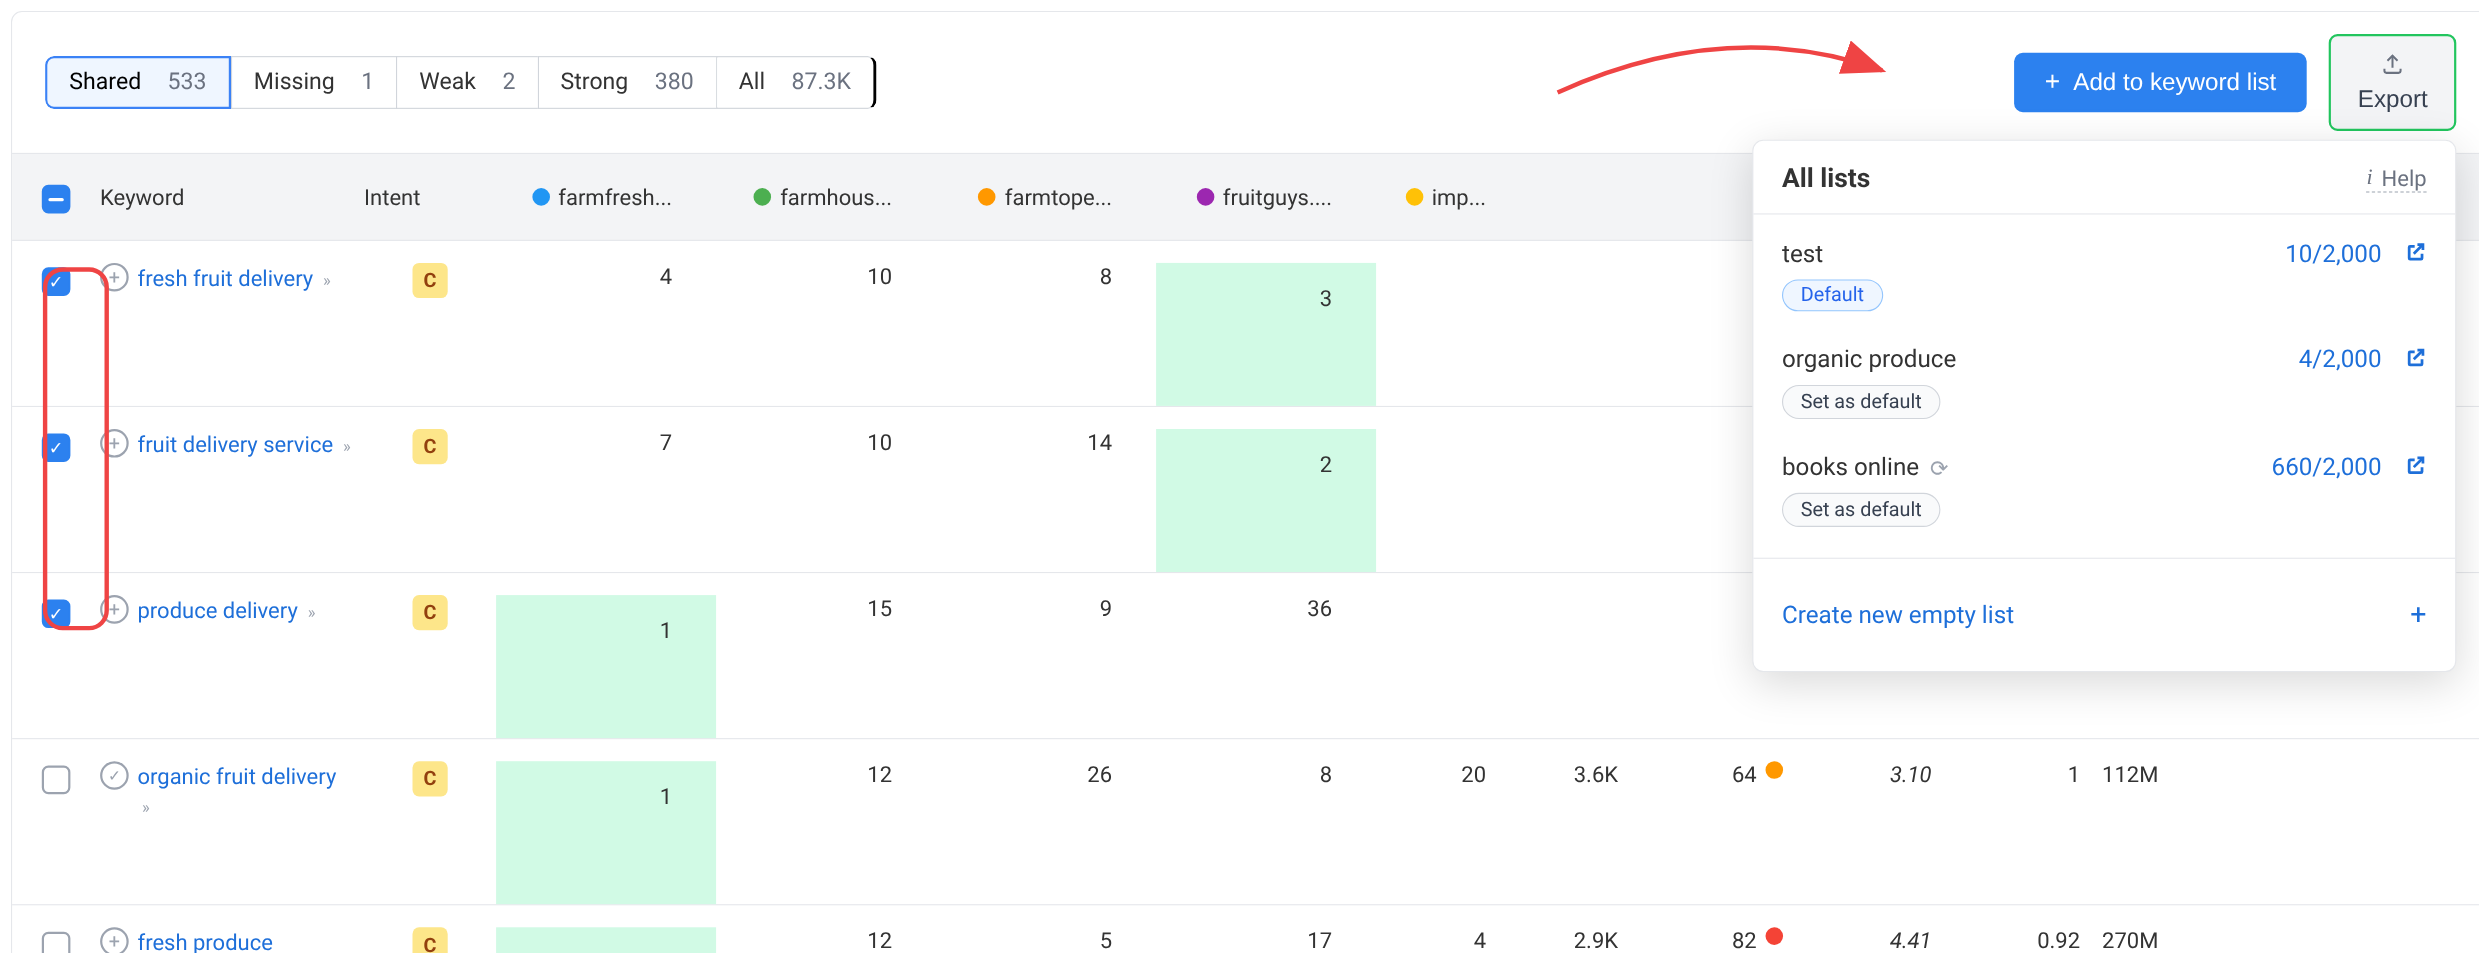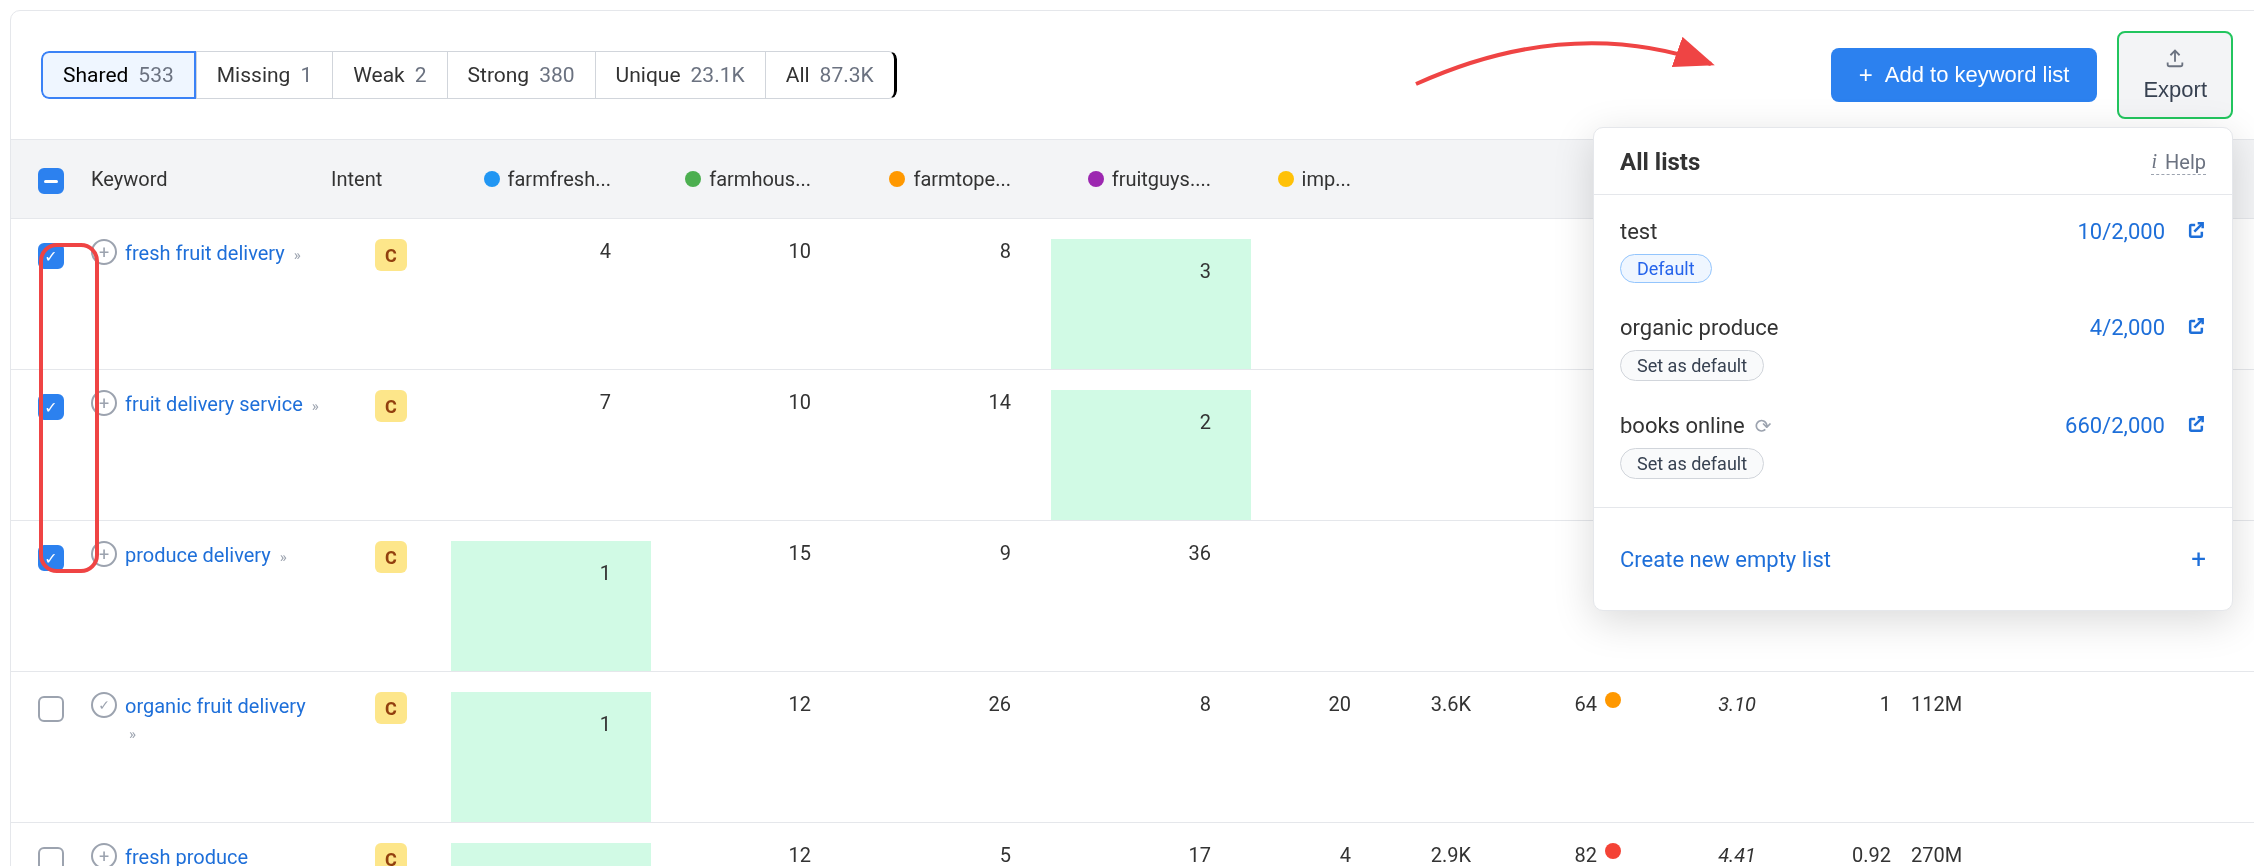--- a/index.html
+++ b/index.html
@@ -25,21 +25,21 @@
     gap: 20px;
   }
   .tabs {
     display: flex;
     border-radius: 8px;
     overflow: hidden;
   }
   .tab {
     display: flex;
     align-items: center;
-    gap: 10px;
+    gap: 24px;
     padding: 10px 20px;
     border: 1px solid #d1d5db;
     border-right: none;
     background: #fff;
     cursor: pointer;
     font-size: 21px;
   }
   .tab:last-child { border-right: 3px solid #000000; border-radius: 0 8px 8px 0; }
   .tab:first-child { border-radius: 8px 0 0 8px; }
   .tab.active {
@@ -257,24 +257,20 @@
         <span>Missing</span>
         <span class="count">1</span>
       </div>
       <div class="tab">
         <span>Weak</span>
         <span class="count">2</span>
       </div>
       <div class="tab">
         <span>Strong</span>
         <span class="count">380</span>
-      </div>
-      <div class="tab">
-        <span>Unique</span>
-        <span class="count">23.1K</span>
       </div>
       <div class="tab">
         <span>All</span>
         <span class="count">87.3K</span>
       </div>
     </div>
 
     <div class="spacer"></div>
 
     <button class="btn-primary">

